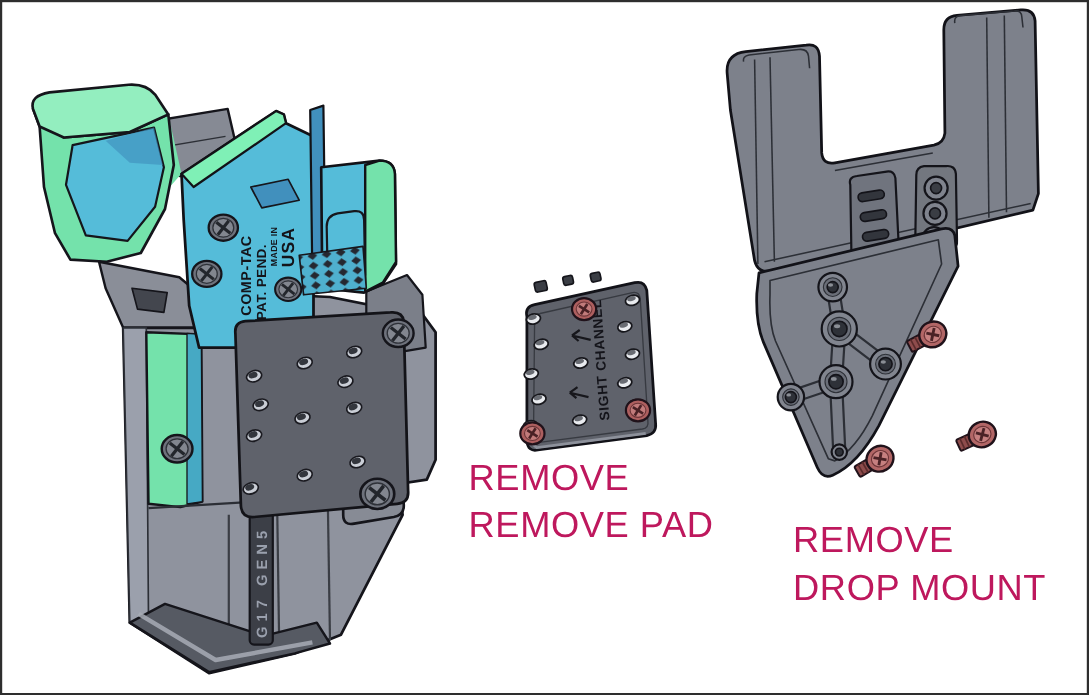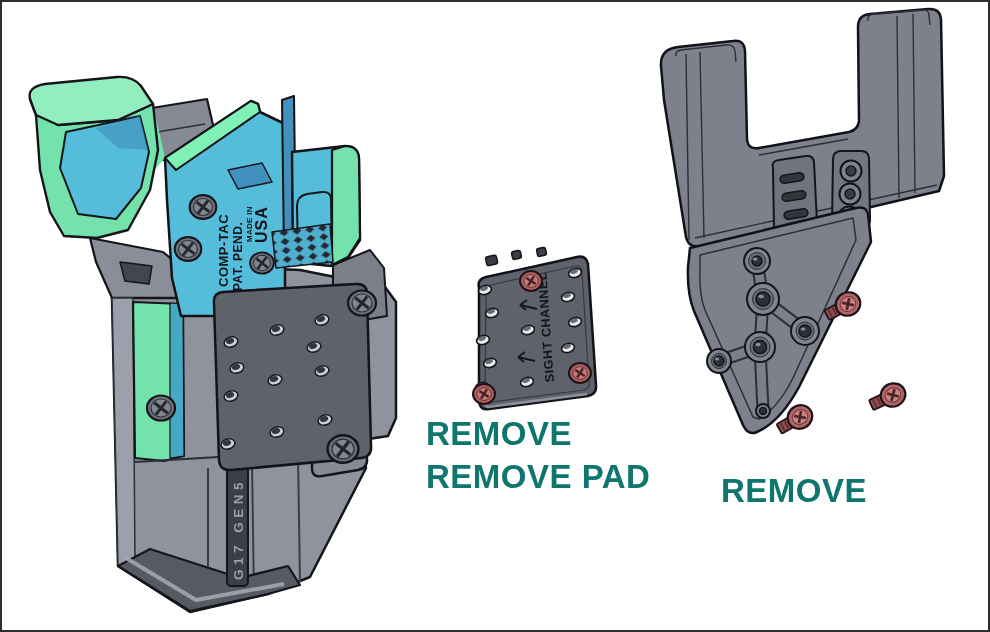--- a/index.html
+++ b/index.html
@@ -3,22 +3,22 @@
 <meta charset="utf-8">
 <style>
   html,body{margin:0;padding:0;background:#e8e8e8;}
   .scene{
     position:relative;width:990px;height:632px;background:#ffffff;
     overflow:hidden;font-family:"Liberation Sans",sans-serif;
   }
   .frame{position:absolute;inset:0;border:2px solid #2e2e2e;pointer-events:none;z-index:5;}
   .scene svg{position:absolute;left:0;top:0;}
   .callout{
-    position:absolute;color:#0f766e;font-size:33px;line-height:43px;
-    letter-spacing:.5px;white-space:nowrap;font-weight:700;z-index:3;
+    position:absolute;color:#be185d;font-size:33px;line-height:43px;
+    letter-spacing:.5px;white-space:nowrap;font-weight:400;z-index:3;
   }
   #label-slide-pad{left:426px;top:412px;}
   #label-drop-mount{left:721px;top:469px;}
   .marking{fill:#14141a;font-weight:bold;font-family:"Liberation Sans",sans-serif;}
 </style>
 </head>
 <body>
 
 <div class="scene">
   <div class="frame"></div>
@@ -276,14 +276,15 @@
       <use href="#screwRedLoose" transform="translate(800,417) rotate(-30)"></use>
     </g>
   </svg>
 
   <div class="callout" id="label-slide-pad">
     <div>REMOVE</div>
     <div>REMOVE PAD</div>
   </div>
   <div class="callout" id="label-drop-mount">
     <div>REMOVE</div>
+    <div>DROP MOUNT</div>
   </div>
 </div>
 
 </body></html>

